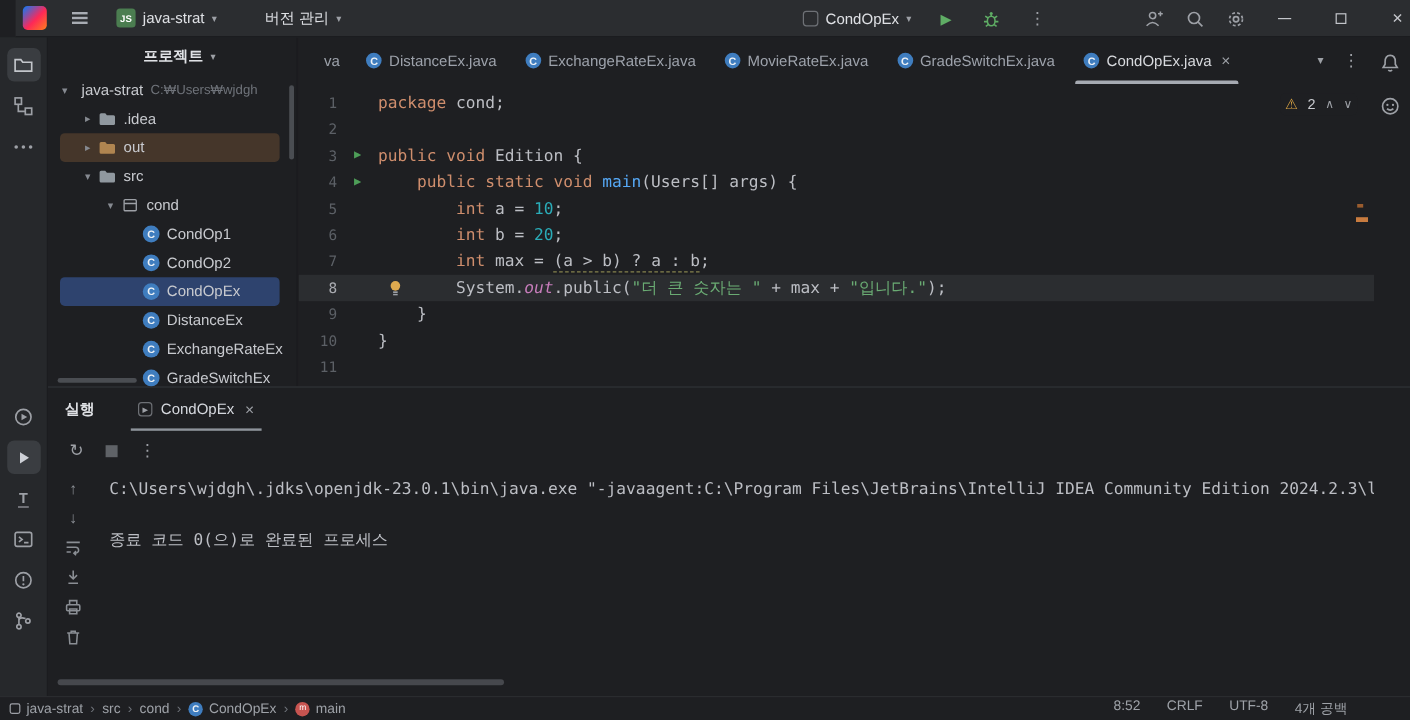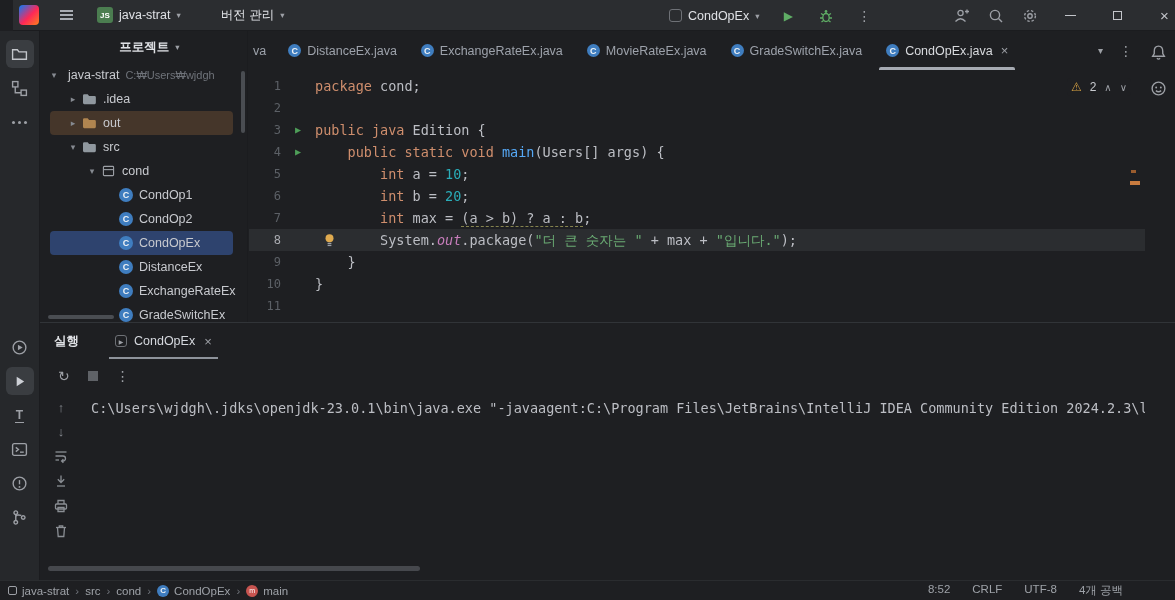--- a/index.html
+++ b/index.html
@@ -68,21 +68,21 @@
 
   
   .editor { position:absolute; left:249px; top:31px; width:896px; height:291px; background:#1e1f22; }
   .tabbar { height:39px; display:flex; align-items:stretch; }
   .tab { display:flex; align-items:center; gap:6px; padding:0 12px; font-size:12.5px;
     color:#9da2ab; position:relative; white-space:nowrap; }
   .tab .ci { width:13px; height:13px; }
   .tab.active { color:#d8dade; }
   .tab.active::after { content:""; position:absolute; left:5px; right:5px; bottom:0; height:3px;
     background:#a6aab2; border-radius:2px 2px 0 0; }
-  .tab.partial { padding:0 10px 0 4px; }
+  .tab.partial { padding:0 10px 0 4px;margin-left:17px; }
   .tab-close { color:#9da0a6; font-size:13px; margin-left:2px; }
   .tabbar-end { margin-left:auto; display:flex; align-items:center; gap:16px; padding-right:12px; color:#9da0a6; }
   .codewrap { padding-top:5px; font-size:13.5px; }
   .cline { display:flex; height:22px; line-height:22px; white-space:pre;
     font-family:"DejaVu Sans Mono","Liberation Mono",monospace; }
   .cline.cur { background:#2b2d30; }
   .ln { width:32px; flex:none; text-align:right; color:#5c6066; font-size:12px; }
   .cline.cur .ln { color:#a9abb0; }
   .gut { width:34px; flex:none; display:flex; align-items:center; justify-content:center; }
   .runarrow { color:#4e9e58; font-size:10px; cursor:pointer; }
@@ -379,30 +379,30 @@
         </div>
       </div>
     <div class="tabbar-end">
       <span class="chev-s" style="font-size:10px">▾</span>
       <span class="dots">⋮</span>
     </div>
   </div>
   <div id="code" class="codewrap">
       <div class="cline"><span class="ln">1</span><span class="gut"></span><span class="lcontent"><span class="tok-kw">package</span><span class="tok-pln"> cond;</span></span></div>
       <div class="cline"><span class="ln">2</span><span class="gut"></span><span class="lcontent"></span></div>
-      <div class="cline"><span class="ln">3</span><span class="gut"><span class="runarrow">▶</span></span><span class="lcontent"><span class="tok-kw">public java </span><span class="tok-pln">Edition {</span></span></div>
+      <div class="cline"><span class="ln">3</span><span class="gut"><span class="runarrow">▶</span></span><span class="lcontent"><span class="tok-kw">public void </span><span class="tok-pln">Edition {</span></span></div>
       <div class="cline"><span class="ln">4</span><span class="gut"><span class="runarrow">▶</span></span><span class="lcontent"><span class="tok-pln">    </span><span class="tok-kw">public static void </span><span class="tok-mth">main</span><span class="tok-pln">(Users[] args) {</span></span></div>
       <div class="cline"><span class="ln">5</span><span class="gut"></span><span class="lcontent"><span class="tok-pln">        </span><span class="tok-kw">int</span><span class="tok-pln"> a = </span><span class="tok-num">10</span><span class="tok-pln">;</span></span></div>
       <div class="cline"><span class="ln">6</span><span class="gut"></span><span class="lcontent"><span class="tok-pln">        </span><span class="tok-kw">int</span><span class="tok-pln"> b = </span><span class="tok-num">20</span><span class="tok-pln">;</span></span></div>
       <div class="cline"><span class="ln">7</span><span class="gut"></span><span class="lcontent"><span class="tok-pln">        </span><span class="tok-kw">int</span><span class="tok-pln"> max = </span><span class="tok-pln tok-warn">(a &gt; b) ? a : b</span><span class="tok-pln">;</span></span></div>
       <div class="cline cur"><span class="ln">8</span><span class="gut"></span><span class="lcontent"><span class="bulb"><svg width="13" height="14" viewBox="0 0 13 14">
               <circle cx="6.5" cy="5.2" r="4" fill="#dfaa4f"></circle>
               <rect x="4.6" y="9.8" width="3.8" height="1.4" fill="#9da0a6"></rect>
               <rect x="4.6" y="11.9" width="3.8" height="1.2" fill="#9da0a6"></rect>
-            </svg></span><span class="tok-pln">        System.</span><span class="tok-fld">out</span><span class="tok-pln">.package(</span><span class="tok-str">"더 큰 숫자는 "</span><span class="tok-pln"> + max + </span><span class="tok-str">"입니다."</span><span class="tok-pln">);</span></span></div>
+            </svg></span><span class="tok-pln">        System.</span><span class="tok-fld">out</span><span class="tok-pln">.public(</span><span class="tok-str">"더 큰 숫자는 "</span><span class="tok-pln"> + max + </span><span class="tok-str">"입니다."</span><span class="tok-pln">);</span></span></div>
       <div class="cline"><span class="ln">9</span><span class="gut"></span><span class="lcontent"><span class="tok-pln">    }</span></span></div>
       <div class="cline"><span class="ln">10</span><span class="gut"></span><span class="lcontent"><span class="tok-pln">}</span></span></div>
       <div class="cline"><span class="ln">11</span><span class="gut"></span><span class="lcontent"></span></div>
     </div>
   <div class="inspect">
     <span class="warnico">⚠</span>
     <span>2</span>
     <span class="insp-chev">∧</span>
     <span class="insp-chev">∨</span>
   </div>
@@ -459,20 +459,21 @@
         </svg>
       <svg width="16" height="16" viewBox="0 0 16 16" fill="none" stroke="#8a8e94" stroke-width="1.3">
           <path d="M3 4.5 h10"></path>
           <path d="M6.3 4.5 V3 h3.4 v1.5"></path>
           <path d="M4.5 4.5 l0.7 9 h5.6 l0.7 -9"></path>
         </svg>
     </div>
     <div id="console" class="rp-console">
         <div class="conline">C:\Users\wjdgh\.jdks\openjdk-23.0.1\bin\java.exe "-javaagent:C:\Program Files\JetBrains\IntelliJ IDEA Community Edition 2024.2.3\lib</div>
         <div class="conline">&nbsp;</div>
+        <div class="conline">종료 코드 0(으)로 완료된 프로세스</div>
       </div>
   </div>
   <div class="rp-hscroll"></div>
 </div>
 
 <div class="statusbar">
   <div id="crumbs" class="crumbs">
       <span class="crumb">
         <span class="sb-proj-ico"></span>
         <span>java-strat</span>

